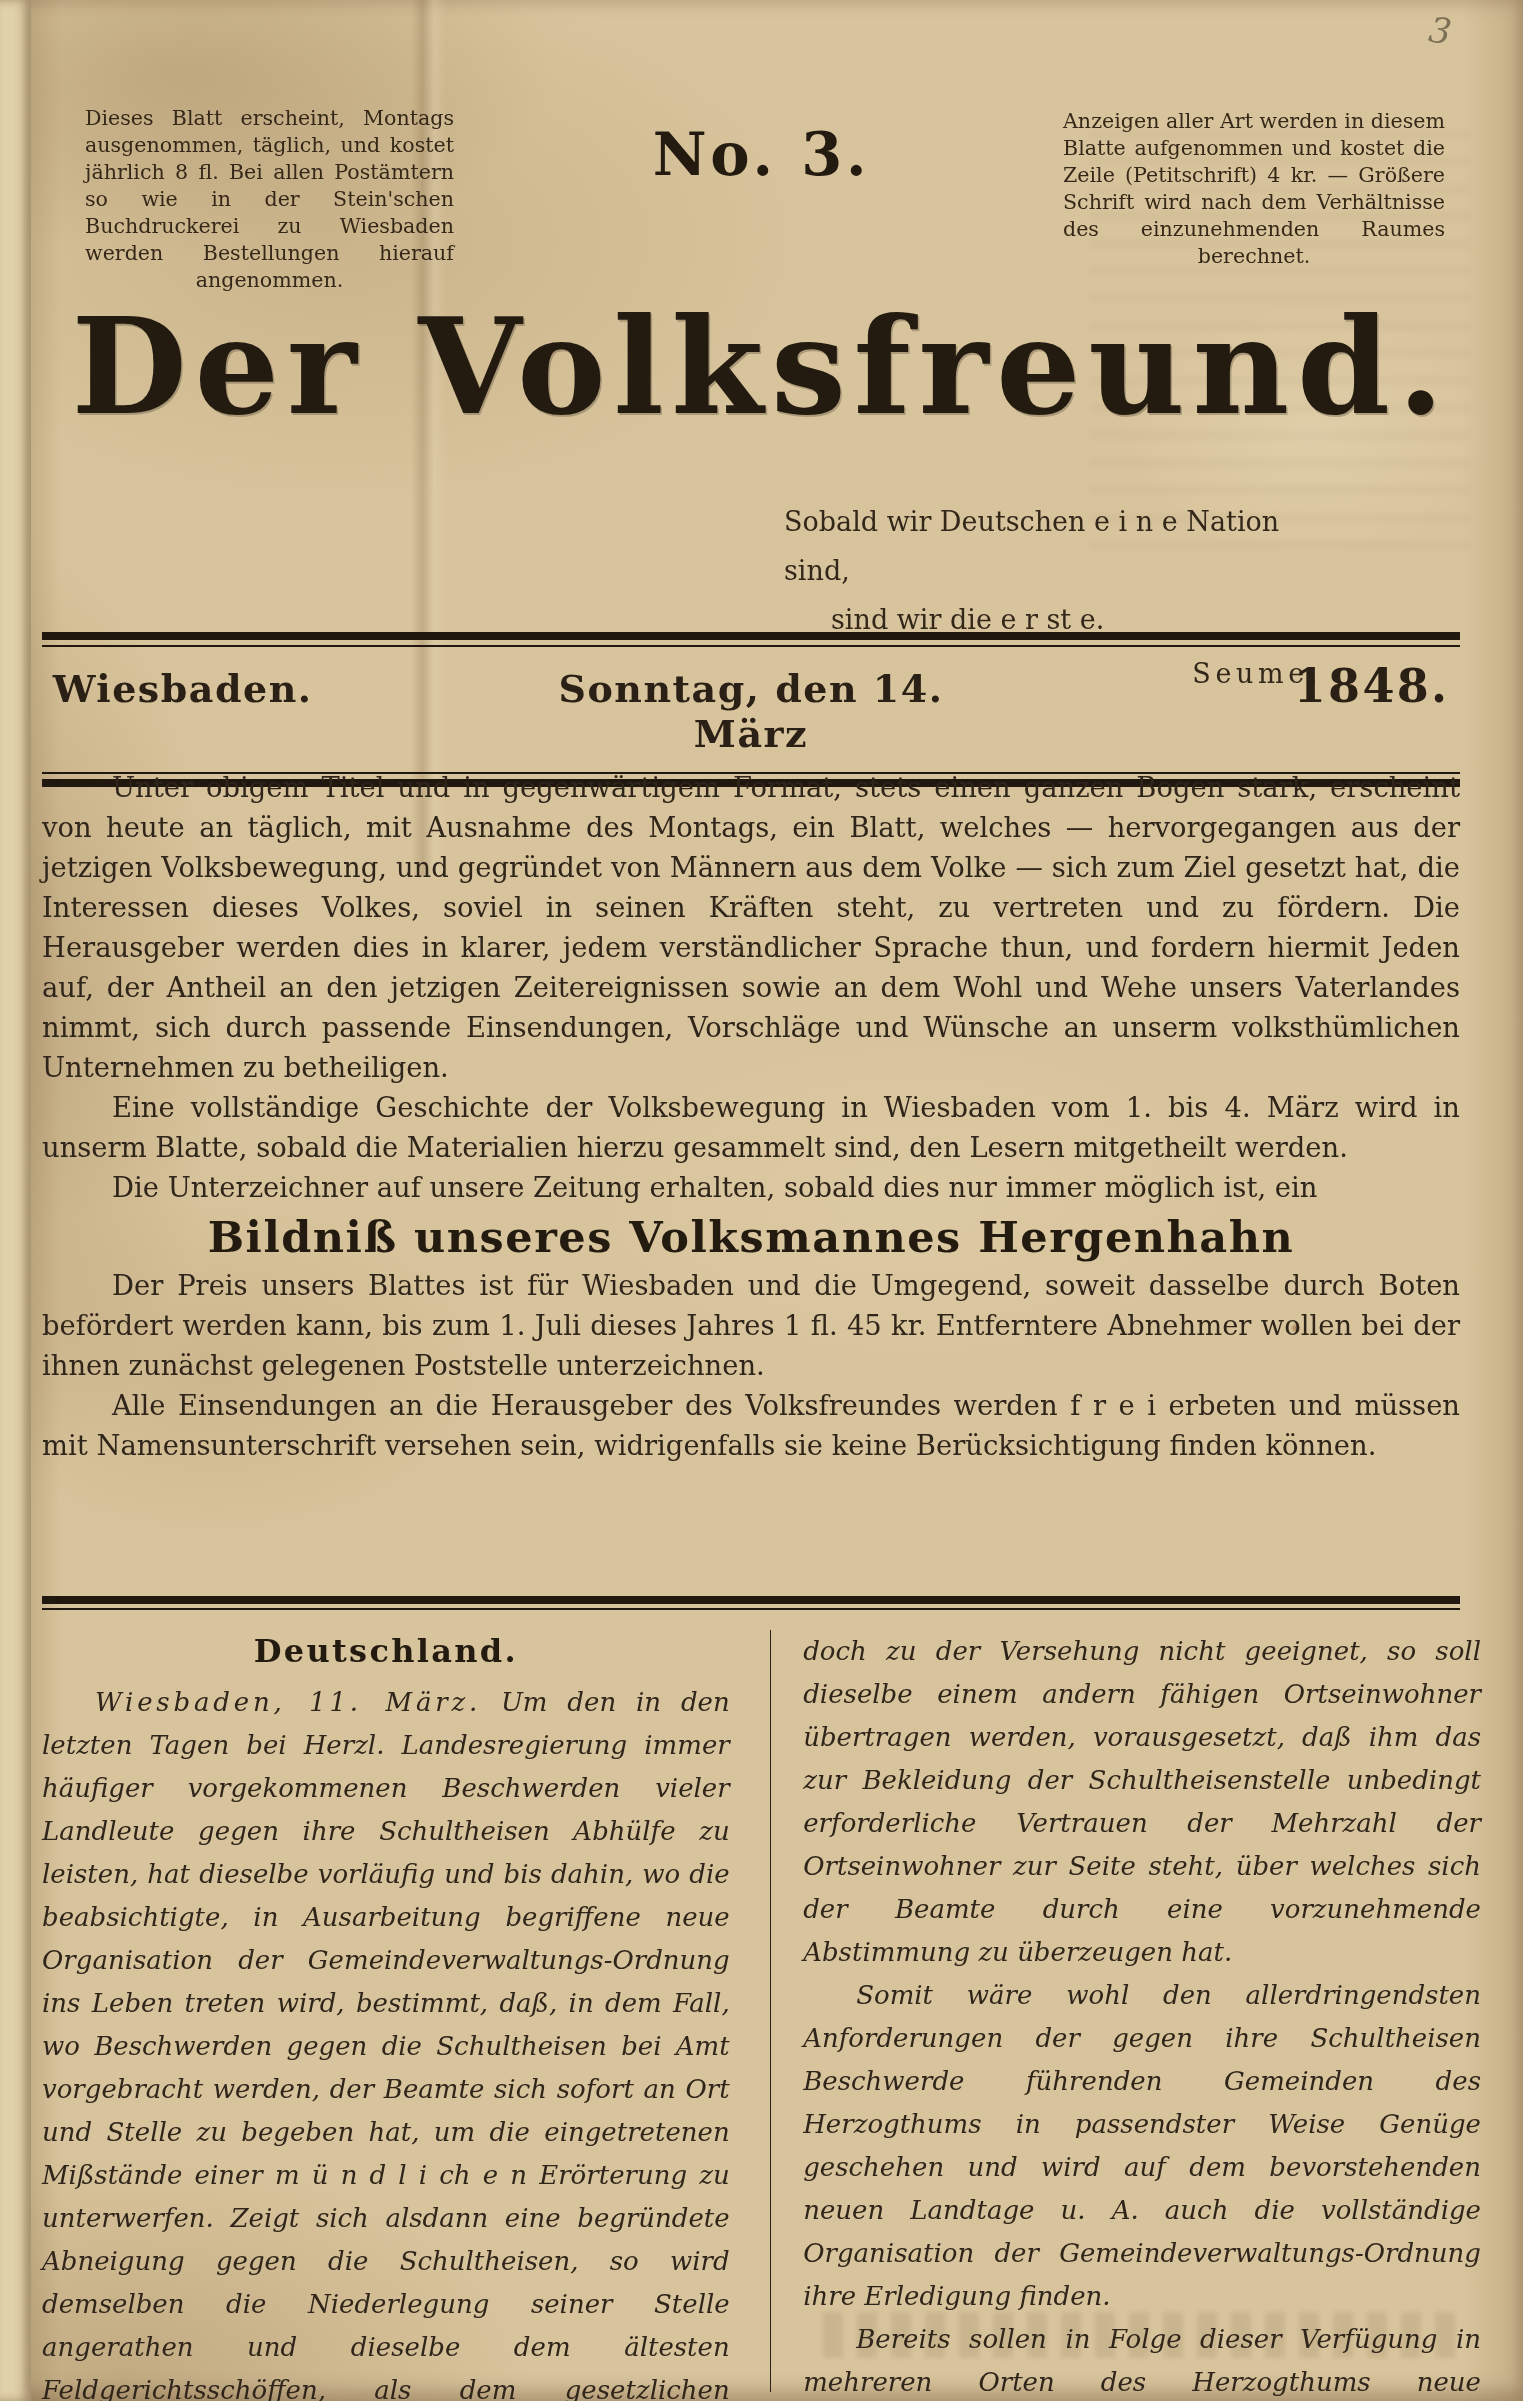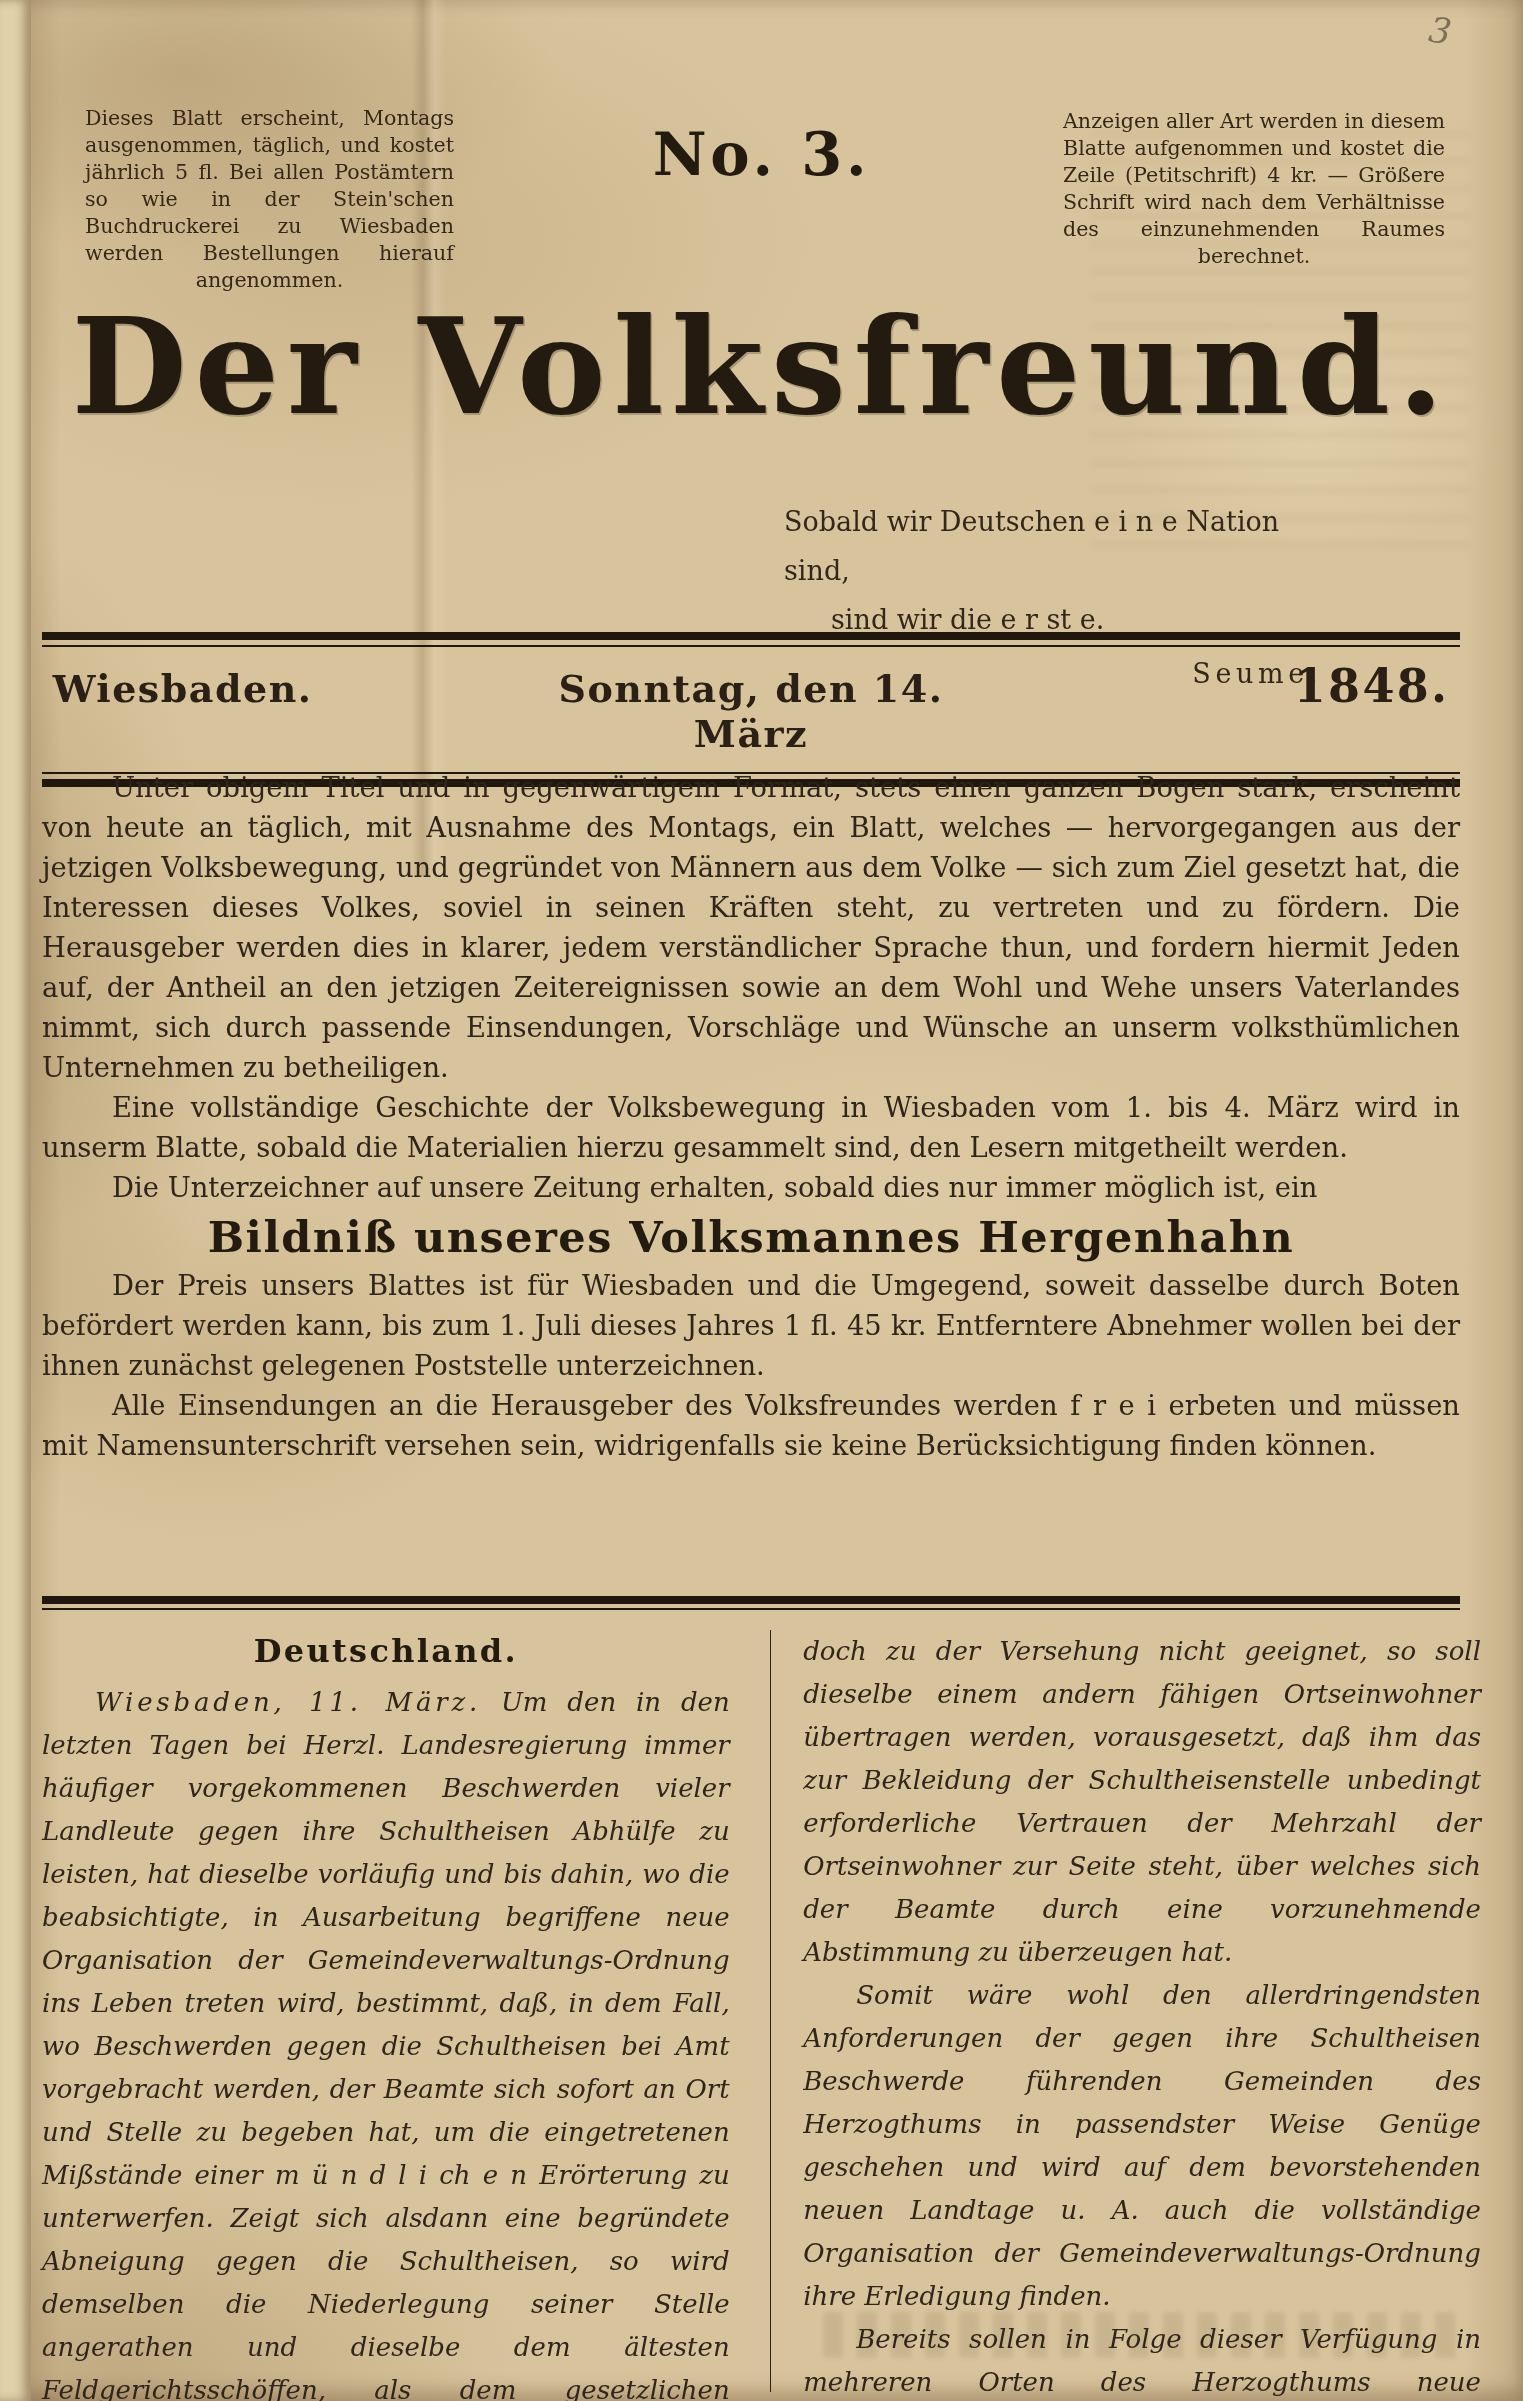--- a/index.html
+++ b/index.html
@@ -88,21 +88,21 @@
 <div class="page">
 
   <div class="page-edge"></div>
   <div class="crease"></div>
   <div class="stain-dot"></div>
   <div class="bleed tr"></div>
   <div class="bleed br"></div>
 
   <div class="handwritten">3</div>
 
-  <div class="notice left">Dieses Blatt erscheint, Montags ausgenommen, täglich, und kostet jährlich 5 fl. Bei allen Postämtern so wie in der Stein'schen Buchdruckerei zu Wiesbaden werden Bestellungen hierauf angenommen.</div>
+  <div class="notice left">Dieses Blatt erscheint, Montags ausgenommen, täglich, und kostet jährlich 8 fl. Bei allen Postämtern so wie in der Stein'schen Buchdruckerei zu Wiesbaden werden Bestellungen hierauf angenommen.</div>
 
   <div class="issue-number">No. 3.</div>
 
   <div class="notice right">Anzeigen aller Art werden in diesem Blatte aufgenommen und kostet die Zeile (Petitschrift) 4 kr. — Größere Schrift wird nach dem Verhältnisse des einzunehmenden Raumes berechnet.</div>
 
   <div class="masthead-title">Der Volksfreund.</div>
 
   <div class="motto">
     <div class="l1">Sobald wir Deutschen e i n e Nation sind,</div>
     <div class="l2">sind wir die e r st e.</div>

